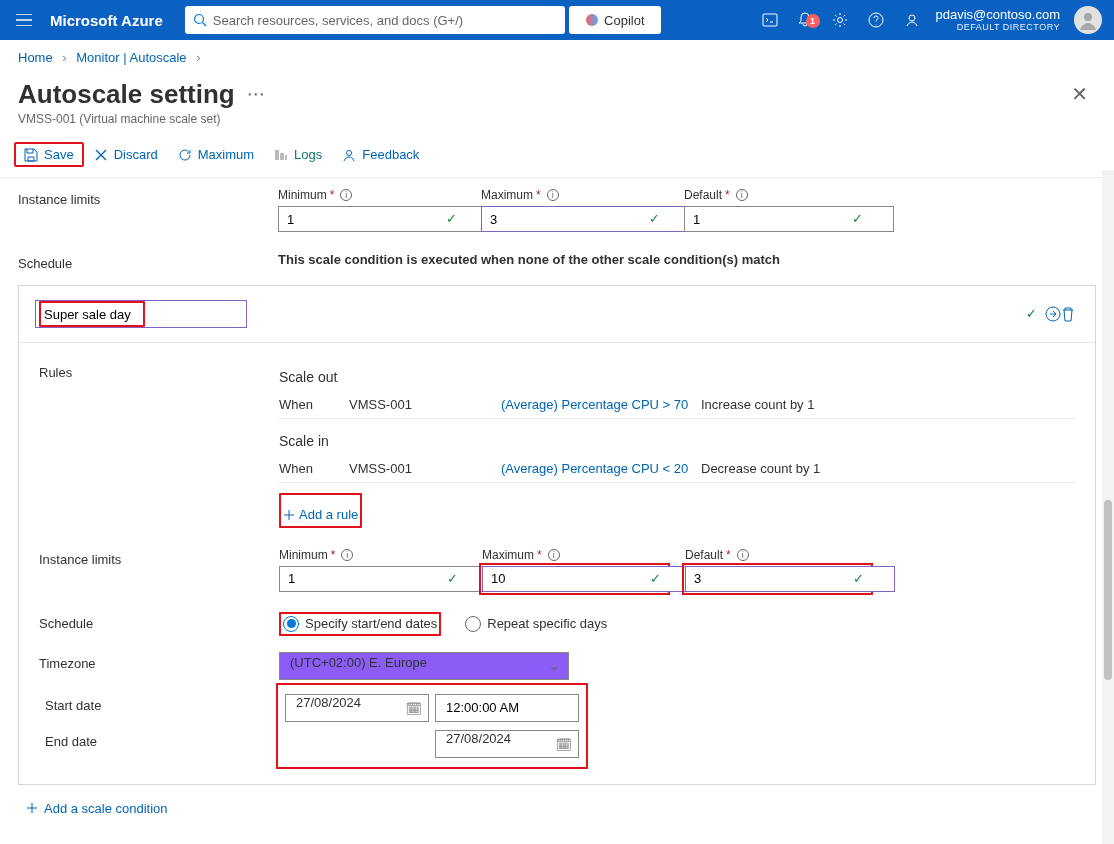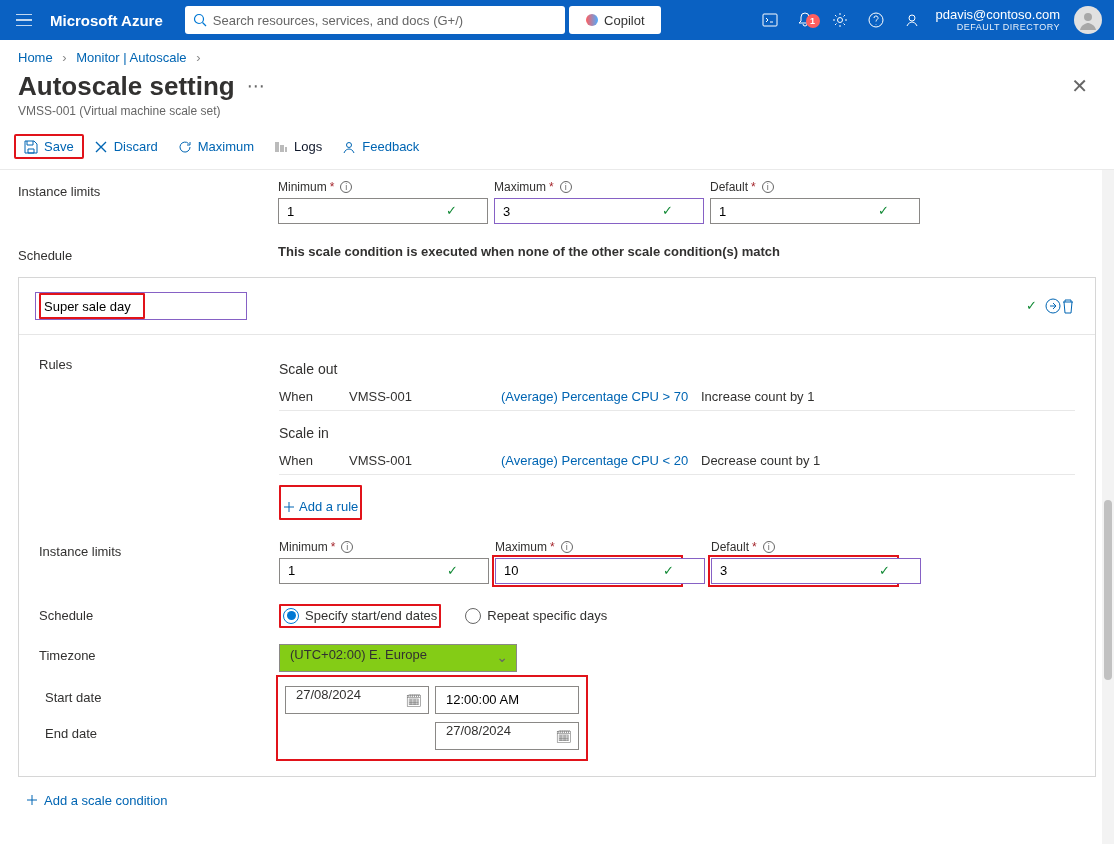--- a/index.html
+++ b/index.html
@@ -55,39 +55,39 @@
   .az-header .user { text-align:right; line-height:1.2; padding:0 6px; }
   .az-header .user .dir { font-size:9px; opacity:.9; letter-spacing:.5px;}
   .az-header .avatar {
     width:28px; height:28px; border-radius:50%; background:#e1e1e1;
     display:flex; align-items:center; justify-content:center; margin:0 4px 0 8px;
   }
   
   .crumbs { padding:10px 18px 4px; font-size:13px; }
   .crumbs a { color: var(--link); text-decoration:none; }
   .crumbs .sep { color:#888; margin:0 6px; }
-  .title-row { display:flex; align-items:center; padding:0 18px; }
+  .title-row { display:flex; align-items:center; padding:0 18px;margin-top:8px; }
   .title-row h1 { font-size:26px; font-weight:600; margin:2px 0 0; }
   .title-row .dots { color:#666; margin-left:12px; font-size:18px; cursor:pointer;}
   .title-row .close { margin-left:auto; font-size:20px; color:#666; cursor:pointer; padding:4px 8px;}
   .subtitle { padding:2px 18px 10px; font-size:12px; color:#666; }
   
   .toolbar {
     display:flex; align-items:center; padding:6px 14px 10px;
     border-bottom:1px solid #eaeaea;
   }
   .tbtn { display:flex; align-items:center; padding:4px 10px; color: var(--link); cursor:pointer; }
   .tbtn svg { margin-right:6px; }
-  .tbtn.disabled { color:#0f172a; cursor:default; }
+  .tbtn.disabled { color:#0f766e; cursor:default; }
   .tbtn.boxed { border:2px solid var(--highlight-red); border-radius:2px; padding:3px 8px; }
   
   .content { padding:0 18px 30px; position:relative; }
   .form-row { display:flex; align-items:flex-start; padding:10px 0; }
   .form-label { width:260px; padding-top:4px; flex-shrink:0; }
-  .limits-grp { display:flex; gap:31px; }
+  .limits-grp { display:flex; gap:18px; }
   .field-col { display:flex; flex-direction:column; width:185px; }
   .fhdr { font-size:12px; color:var(--text-dark); margin-bottom:4px; display:flex; align-items:center;}
   .req { color:#a4262c; margin-left:3px; }
   .info-icn { margin-left:6px; width:12px; height:12px; border:1px solid #666; border-radius:50%; font-size:9px; display:flex; align-items:center; justify-content:center; color:#666;}
   .tin {
     height:26px; border:1px solid var(--border); padding:0 24px 0 8px;
     font-size:13px; position:relative; background:#fff;
   }
   .inwrap { position:relative; width:185px; }
   .inwrap .chk { position:absolute; right:6px; top:5px; color:var(--green-ok); }
@@ -111,21 +111,21 @@
   .rcirc.on { border-color:var(--azure-blue); }
   .rcirc.on::after { content:""; width:9px; height:9px; border-radius:50%; background:var(--azure-blue); }
   .rule-hdr { font-size:14px; margin:8px 0 6px; }
   .rule-row { display:flex; align-items:flex-end; padding:6px 0; border-bottom:1px solid #e8e8e8; font-size:13px;}
   .rule-row .c1{width:70px;} .rule-row .c2{width:152px;} .rule-row .c3{width:200px; color:var(--link); cursor:pointer;}
   .rule-row .c4{}
   .add-rule { color:var(--link); cursor:pointer; display:inline-flex; align-items:center; margin-top:10px;}
   .add-rule svg{margin-right:4px;}
   .sel {
     height:28px; border:1px solid var(--border); padding:0 28px 7px 10px; font-size:13px;
-    background:#84cc16; position:relative; width:238px; display:flex; align-items:center;
+    background:#8b5cf6; position:relative; width:290px; display:flex; align-items:center;
   }
   .sel::after{ content:"⌄"; position:absolute; right:8px; top:4px; font-size:14px; color:#666;}
   .dt-row { display:flex; gap:6px; align-items:center;}
   .date-in { height:28px; width:144px; border:1px solid var(--border); padding:0 26px 0 10px; font-size:13px; background:#fff; position:relative; }
   .date-in .cal { position:absolute; right:6px; top:6px; color:#666; }
   .time-in { height:28px; width:144px; border:1px solid var(--border); padding:0 10px; font-size:13px; background:#fff; }
   .add-cond { color:var(--link); cursor:pointer; display:inline-flex; align-items:center; margin:16px 0 4px 8px;}
   .hl-red { border:2.5px solid var(--highlight-red); padding:2px; border-radius:1px; display:inline-block;}
   .hl-red-box { outline:2.5px solid var(--highlight-red); outline-offset:1px;}
   

